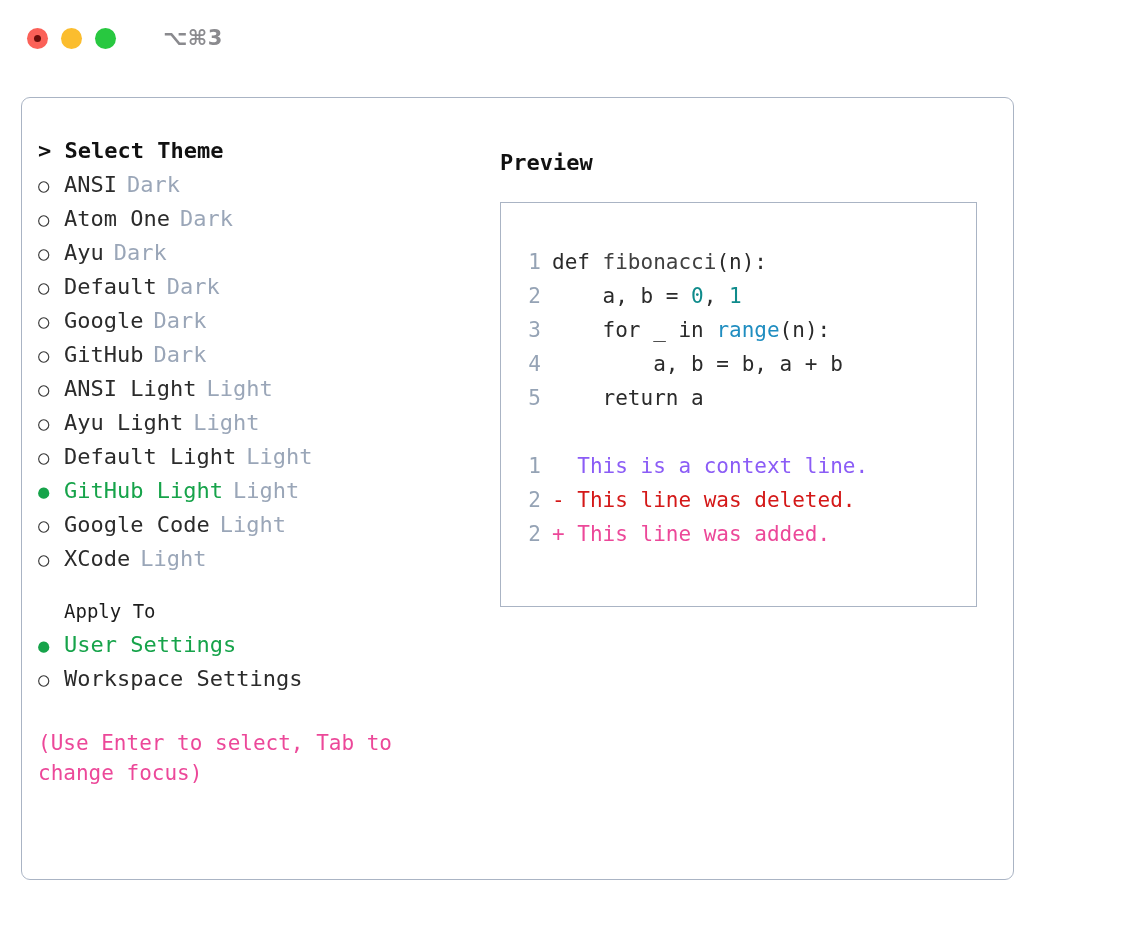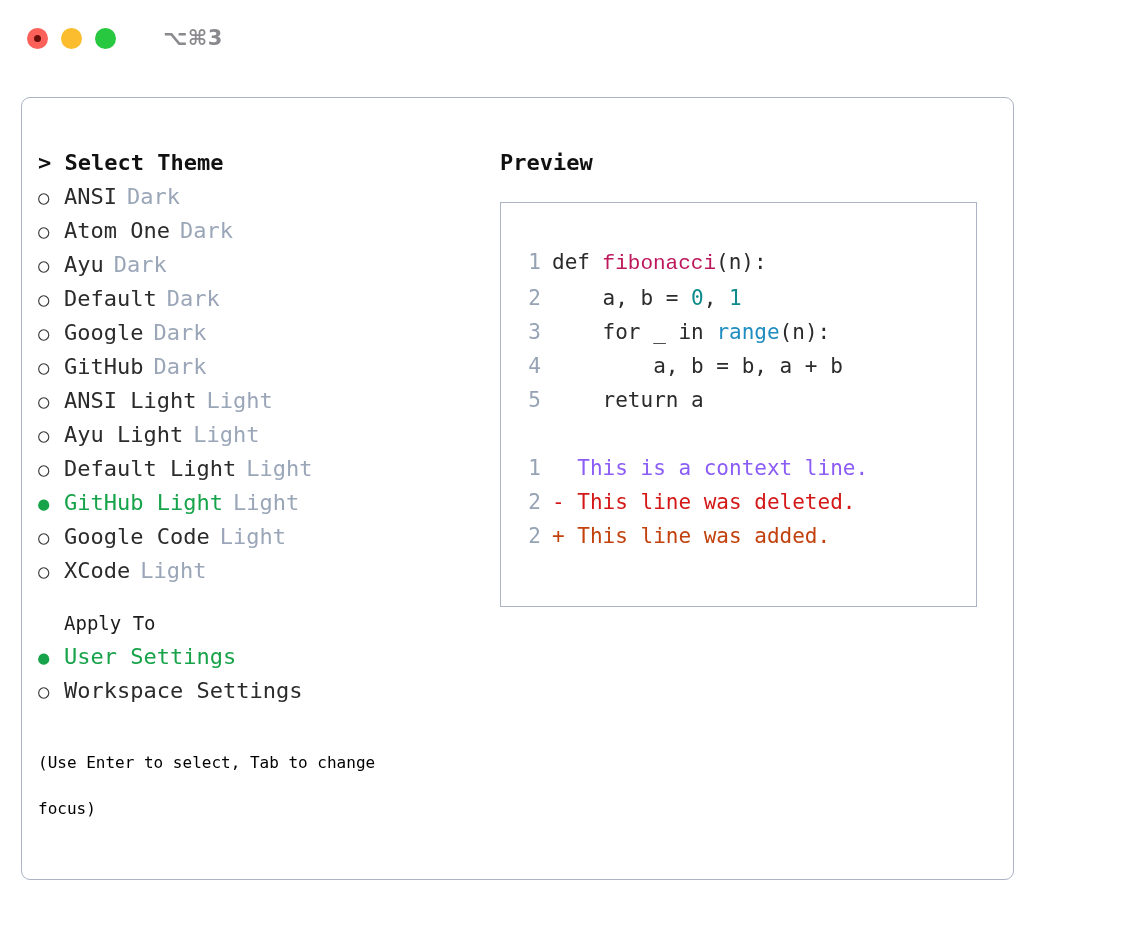--- a/index.html
+++ b/index.html
@@ -72,21 +72,21 @@
     height: 783px;
     border: 1.5px solid #aab4c4;
     border-radius: 9px;
     background: #ffffff;
   }
 
   
   #left-col {
     position: absolute;
     left: 16px;
-    top: 48px;
+    top: 36px;
     width: 430px;
   }
 
   .section-header {
     font-size: 22px;
     line-height: 34px;
     font-weight: 700;
     color: #111111;
     white-space: pre;
   }
@@ -115,23 +115,23 @@
     line-height: 34px;
     color: #1c1c1c;
     padding-left: 26px;
     white-space: pre;
   }
 
   .spacer-sm { height: 18px; }
   .spacer-md { height: 32px; }
 
   #hint {
-    font-size: 16px;
-    line-height: 46px;
-    color: #000000;
+    font-size: 21px;
+    line-height: 30px;
+    color: #ec4899;
     width: 400px;
     white-space: pre-wrap;
   }
 
   
   #right-col {
     position: absolute;
     left: 478px;
     top: 48px;
     width: 500px;
@@ -161,29 +161,29 @@
   .lineno {
     width: 28px;
     flex: 0 0 28px;
     text-align: right;
     color: #95a3b5;
     margin-right: 11px;
   }
   .code-text { color: #2b2b2b; }
 
   .tok-def     { color: #2b2b2b; }
-  .tok-fn      { color: #be185d; font-family: Liberation Mono, monospace; }
+  .tok-fn      { color: #404040; }
   .tok-num     { color: #0f8b8b; }
   .tok-builtin { color: #1f8dc0; }
   .tok-plain   { color: #2b2b2b; }
 
   .diff-gap { height: 34px; }
   .diff-ctx { color: #8b5cf6; }
   .diff-del { color: #d41818; }
-  .diff-add { color: #c2410c; }
+  .diff-add { color: #ec4899; }
 </style>
 </head>
 <body>
 
 <div id="window">
 
   <div id="titlebar">
     <div class="traffic">
       <span class="dot red">
           <span class="inner"></span>

